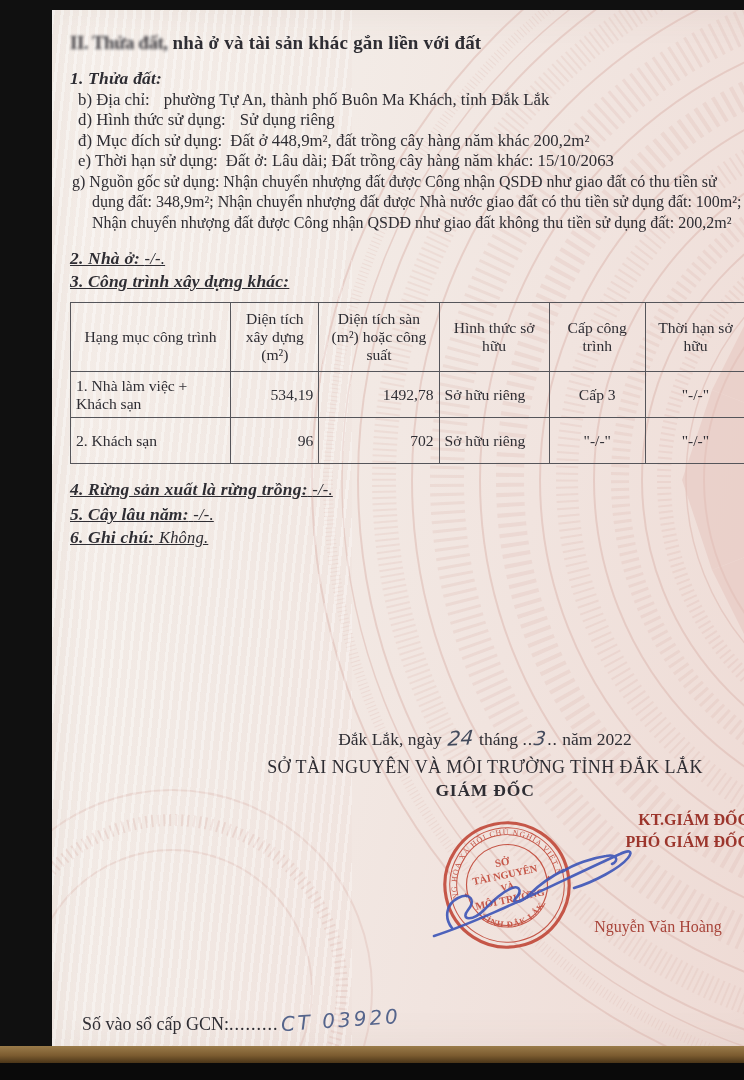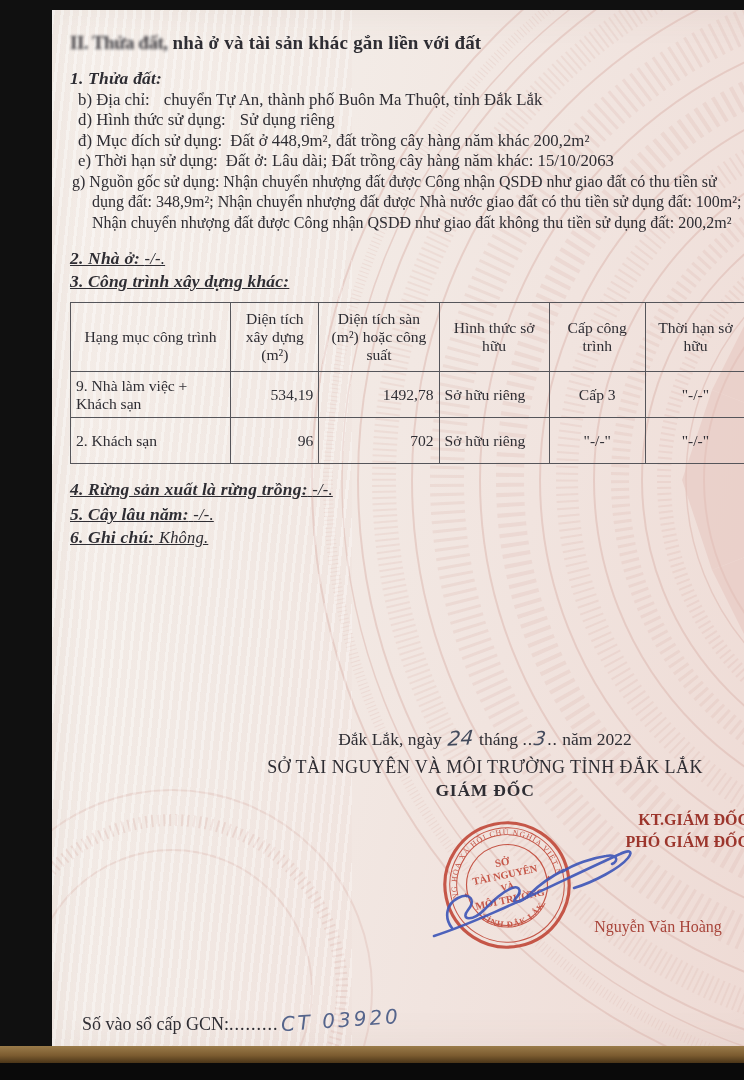--- a/index.html
+++ b/index.html
@@ -104,21 +104,21 @@
     </svg>
     <div class="stripes-left"></div>
 
     <div class="content">
 
       <p class="title"><span class="blurred">II. Thửa đất,</span> <span>nhà ở và tài sản khác gắn liền với đất</span></p>
 
       <p class="sec-head s1head">1. Thửa đất:</p>
 
 
-      <p class="line"><span>b) Địa chỉ:</span><span class="sp"></span><span>chuyển Tự An, thành phố Buôn Ma Thuột, tỉnh Đắk Lắk</span></p>
+      <p class="line"><span>b) Địa chỉ:</span><span class="sp"></span><span>phường Tự An, thành phố Buôn Ma Khách, tỉnh Đắk Lắk</span></p>
 
 
       <p class="line"><span>d) Hình thức sử dụng:</span><span class="sp"></span><span>Sử dụng riêng</span></p>
 
       <p class="line"><span>đ) Mục đích sử dụng:</span><span class="sp" style="width:8px"></span><span>Đất ở 448,9m², đất trồng cây hàng năm khác 200,2m²</span></p>
 
       <p class="line"><span>e) Thời hạn sử dụng:</span><span class="sp" style="width:8px"></span><span>Đất ở: Lâu dài; Đất trồng cây hàng năm khác: 15/10/2063</span></p>
 
       <p class="gblock"><span>g) Nguồn gốc sử dụng:</span> <span>Nhận chuyển nhượng đất được Công nhận QSDĐ như giao đất có thu tiền sử dụng đất: 348,9m²; Nhận chuyển nhượng đất được Nhà nước giao đất có thu tiền sử dụng đất: 100m²; Nhận chuyển nhượng đất được Công nhận QSDĐ như giao đất không thu tiền sử dụng đất: 200,2m²</span></p>
 
@@ -141,21 +141,21 @@
             <th>Hạng mục công trình</th>
             <th>Diện tích xây dựng (m²)</th>
             <th>Diện tích sàn (m²) hoặc công suất</th>
             <th>Hình thức sở hữu</th>
             <th>Cấp công trình</th>
             <th>Thời hạn sở hữu</th>
           </tr>
         </thead>
         <tbody>
           <tr>
-            <td>9. Nhà làm việc + Khách sạn</td>
+            <td>1. Nhà làm việc + Khách sạn</td>
             <td class="num">534,19</td>
             <td class="num">1492,78</td>
             <td>Sở hữu riêng</td>
             <td class="ctr">Cấp 3</td>
             <td class="ctr">"-/-"</td>
           </tr>
           <tr>
             <td>2. Khách sạn</td>
             <td class="num">96</td>
             <td class="num">702</td>

